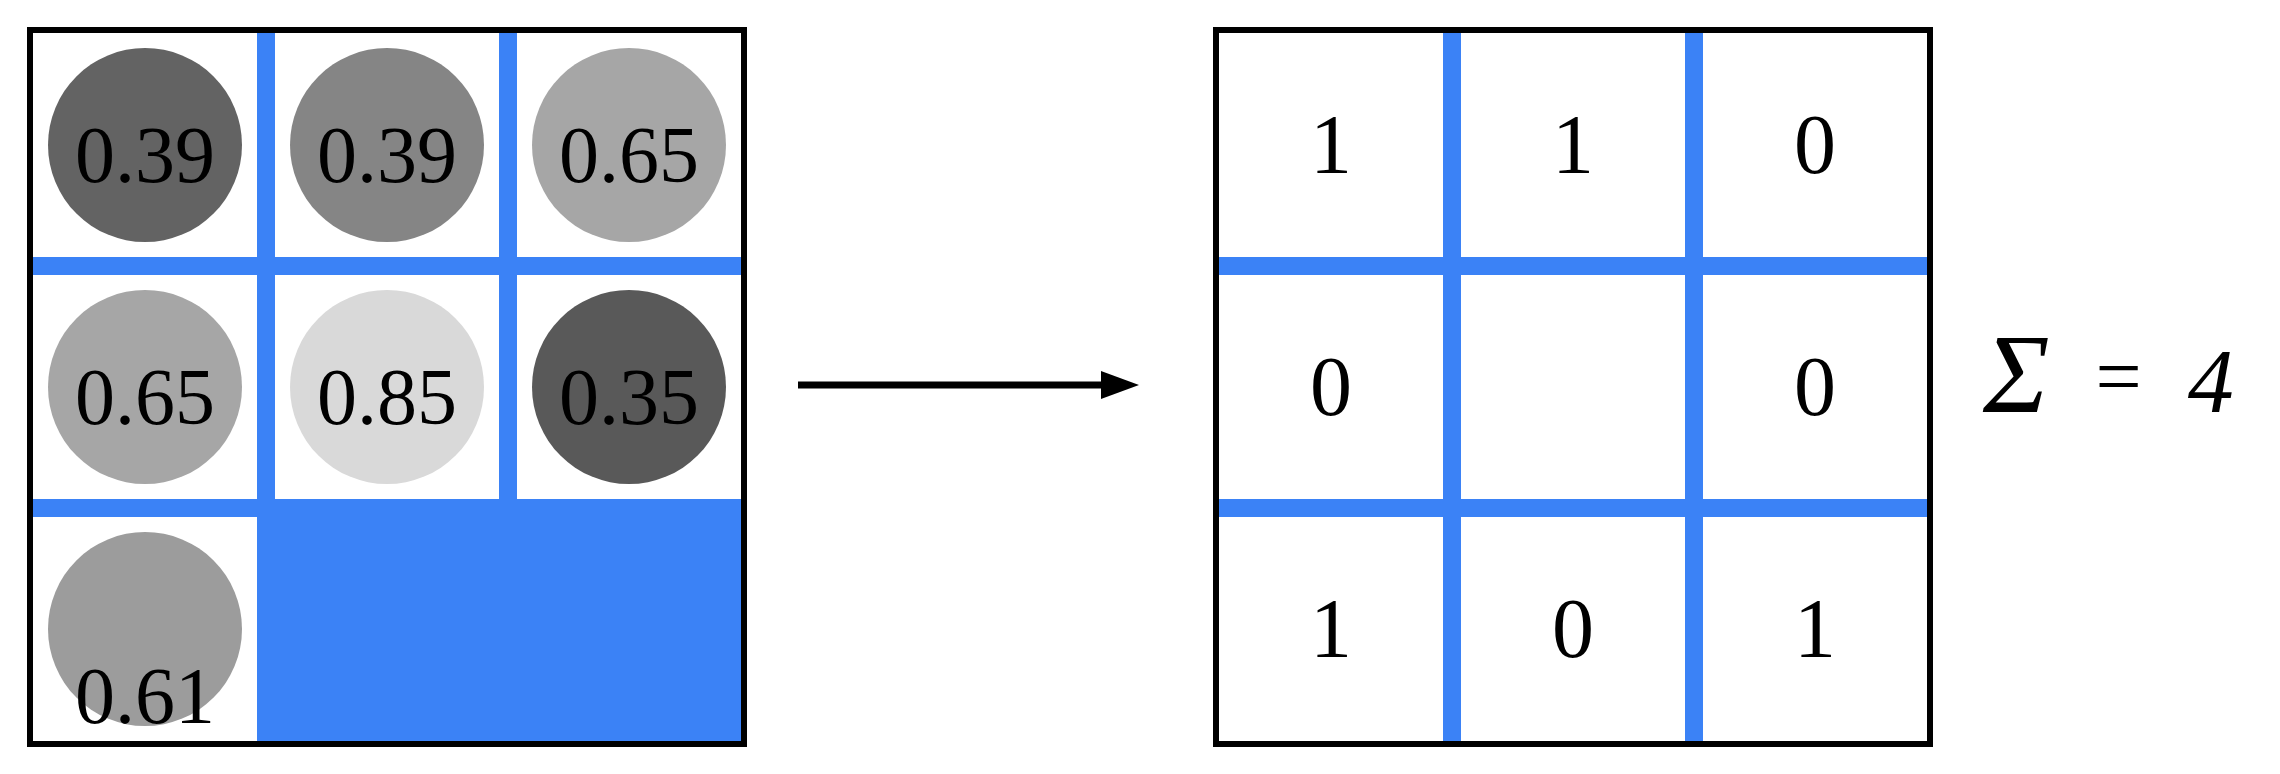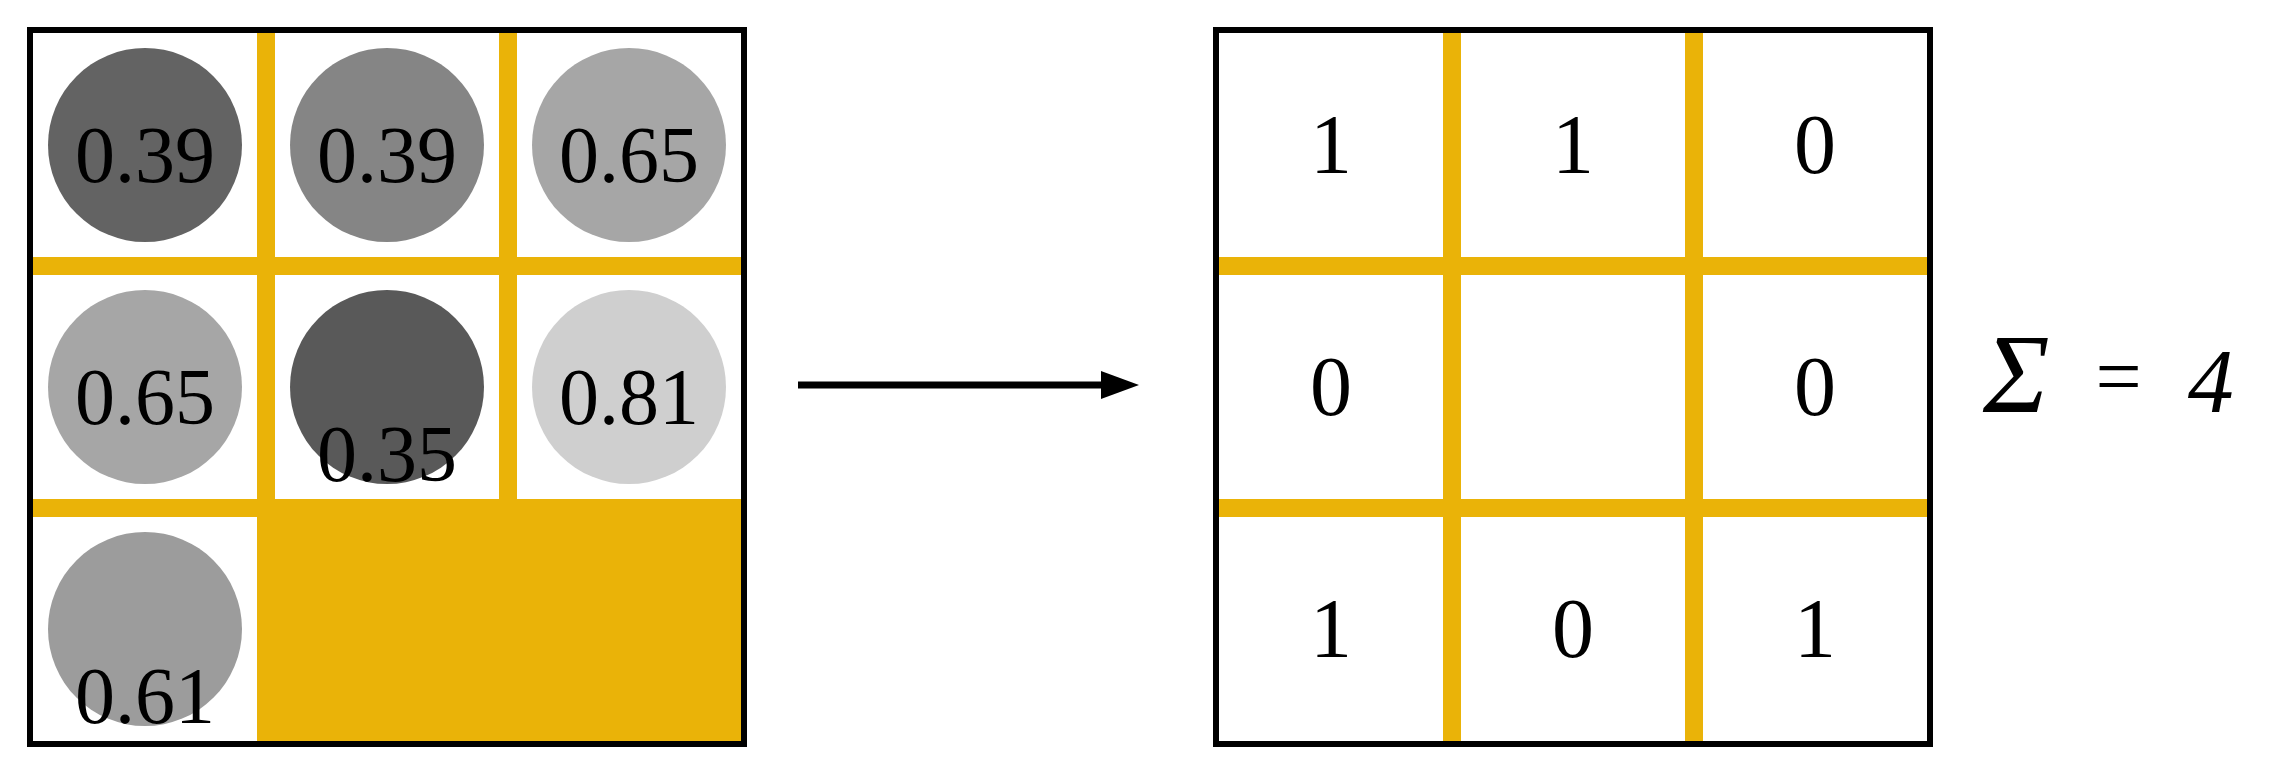--- a/index.html
+++ b/index.html
@@ -13,21 +13,21 @@
     color: #000;
   }
   
   .grid {
     position: absolute;
     top: 27px;
     width: 720px;
     height: 720px;
     box-sizing: border-box;
     border: 6px solid #000;
-    background: #eab308;
+    background: #3b82f6;
     display: grid;
     grid-template-columns: repeat(3, 1fr);
     grid-template-rows: repeat(3, 1fr);
     gap: 18px;
   }
   .grid-left  { left: 27px; }
   .grid-right { left: 1213px; }
   .cell {
     background: #ffffff;
     display: flex;
@@ -106,27 +106,27 @@
       <div class="circle" style="background-color: rgb(166, 166, 166);">
         <span class="pixel-value">0.65</span>
       </div>
     </div>
     <div class="cell">
       <div class="circle" style="background-color: rgb(166, 166, 166);">
         <span class="pixel-value">0.65</span>
       </div>
     </div>
     <div class="cell">
-      <div class="circle" style="background-color: rgb(89, 89, 89); align-items: flex-end;">
-        <span class="pixel-value">0.35</span>
+      <div class="circle" style="background-color: rgb(217, 217, 217);">
+        <span class="pixel-value">0.85</span>
       </div>
     </div>
     <div class="cell">
-      <div class="circle" style="background-color: rgb(207, 207, 207);">
-        <span class="pixel-value">0.81</span>
+      <div class="circle" style="background-color: rgb(89, 89, 89);">
+        <span class="pixel-value">0.35</span>
       </div>
     </div>
     <div class="cell">
       <div class="circle" style="background-color: rgb(156, 156, 156); align-items: flex-end;">
         <span class="pixel-value">0.61</span>
       </div>
     </div>
   </div>
 
   <svg class="arrow-svg" viewBox="0 0 345 48" aria-hidden="true">

